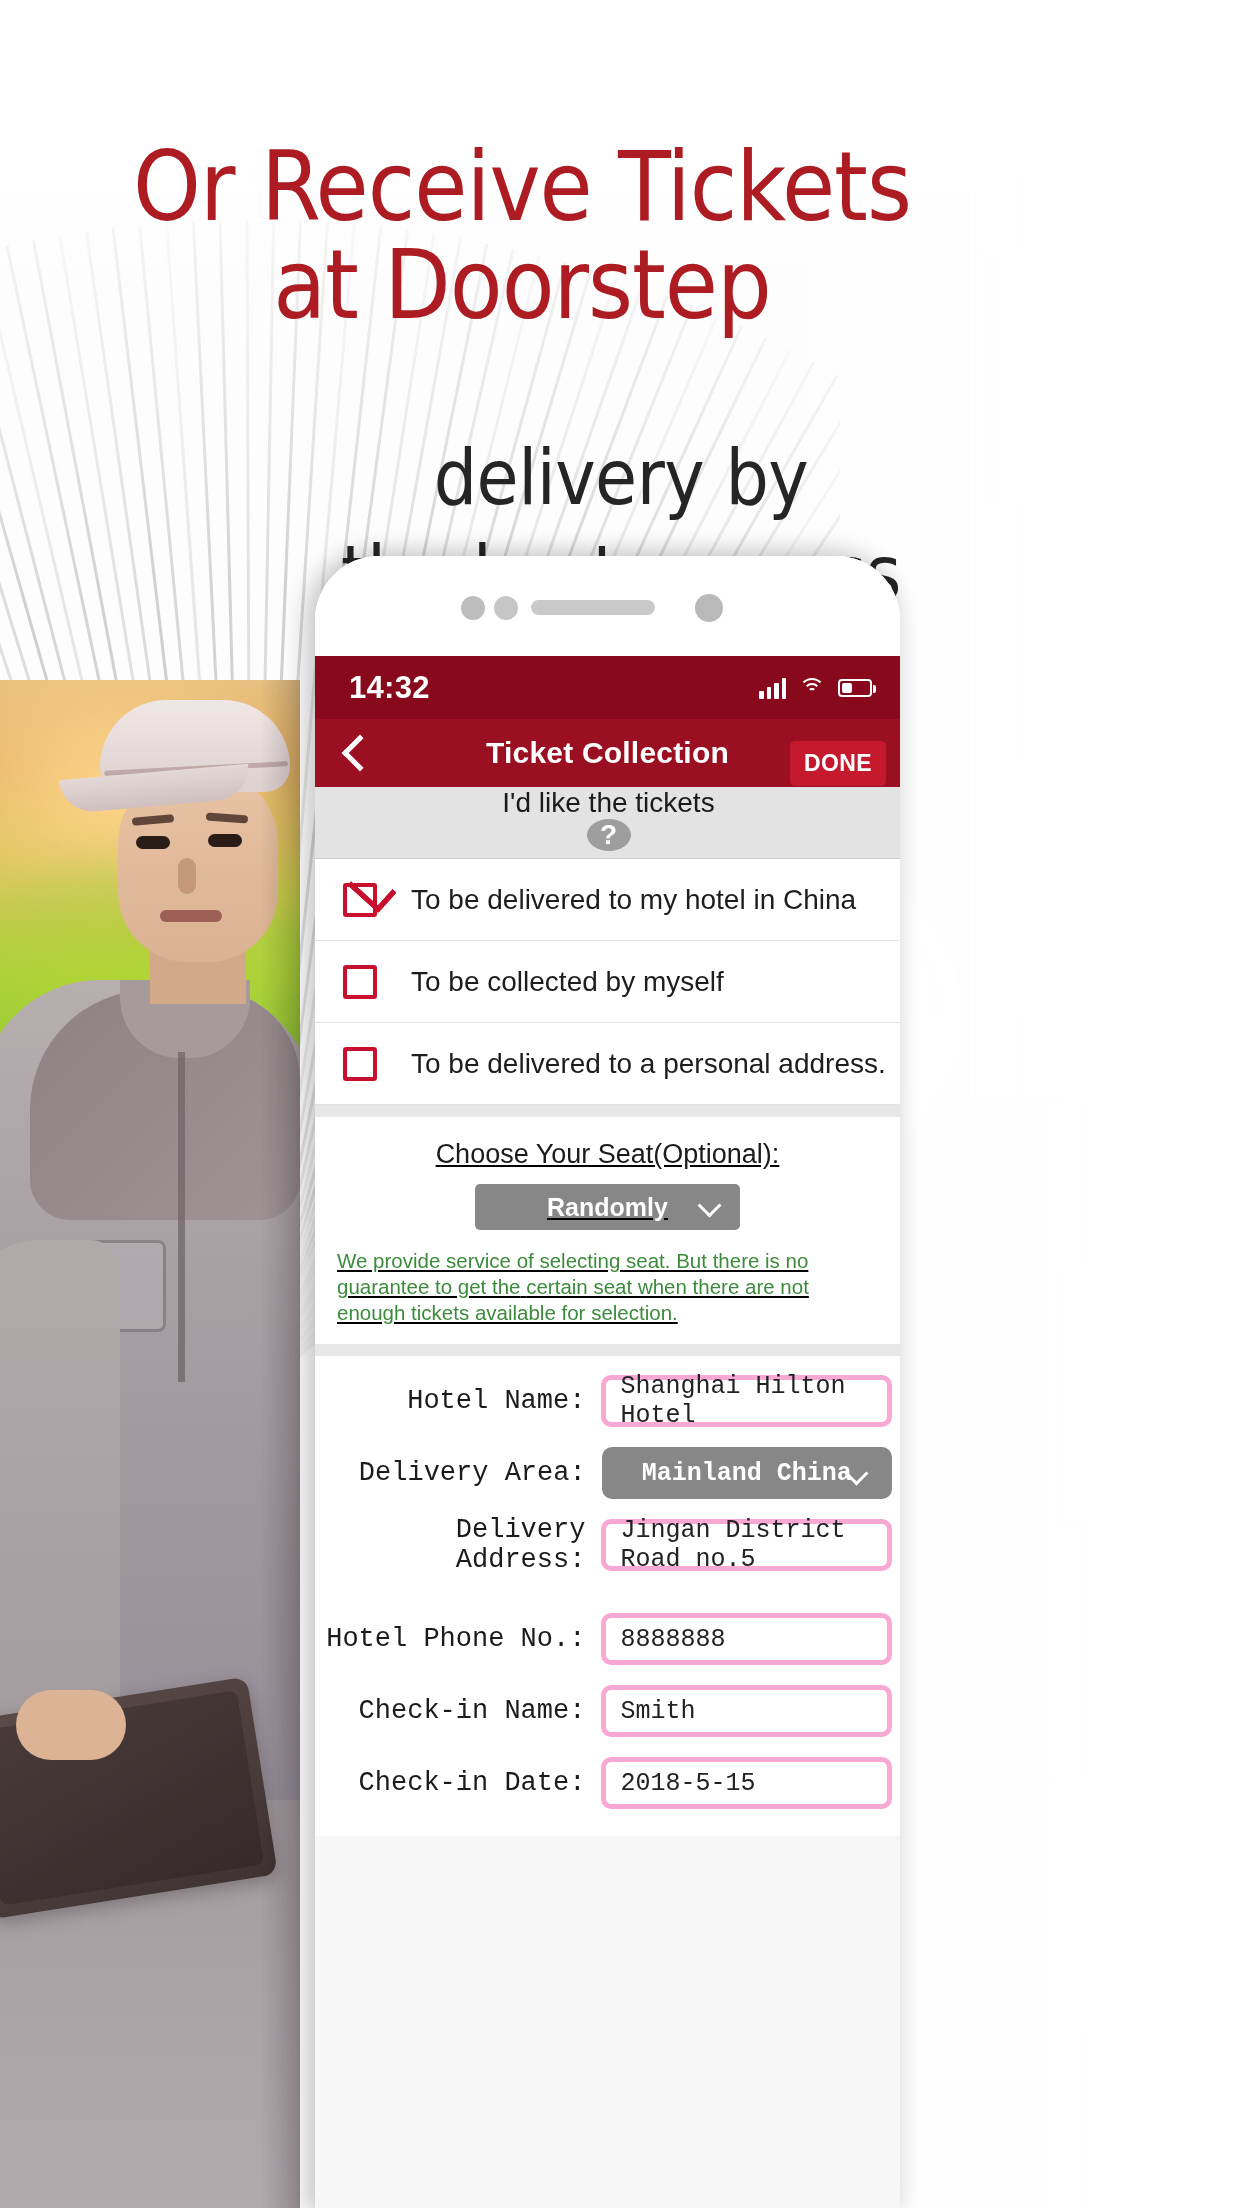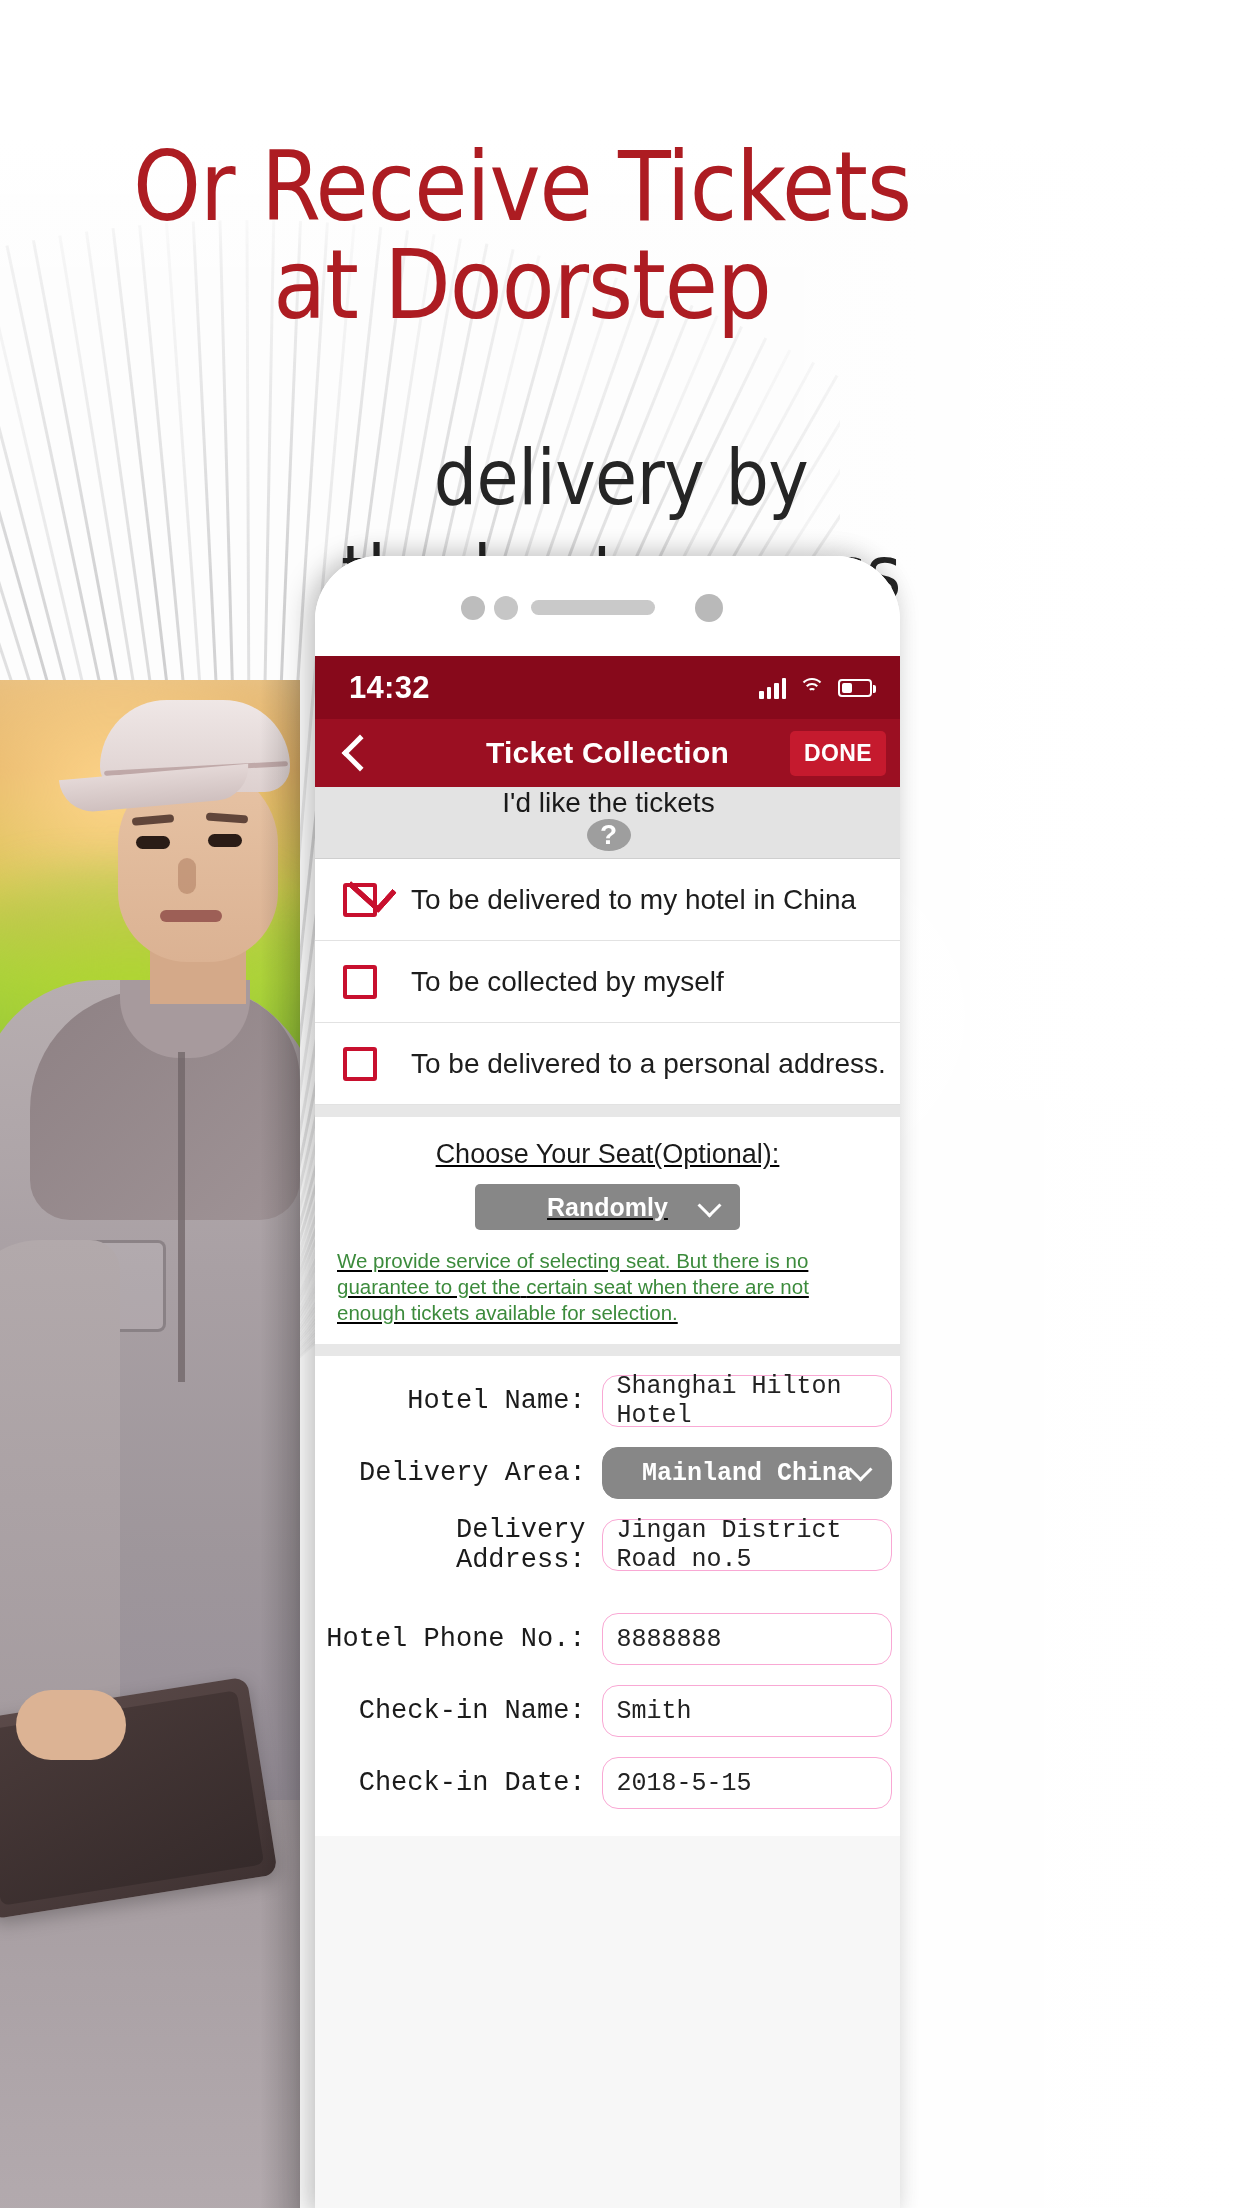--- a/index.html
+++ b/index.html
@@ -240,21 +240,21 @@
     display:flex; align-items:center; position:relative;
     padding:0 0 0 26px;
   }
   .back-chevron { width:26px; height:26px; border-left:5px solid #fff; border-bottom:5px solid #fff; transform:rotate(45deg); margin-left:6px; }
   .nav-title {
     position:absolute; left:0; right:0; text-align:center;
     color:#fff; font-size:30px; font-weight:bold; letter-spacing:.2px;
     pointer-events:none;
   }
   .done-btn {
-    position:absolute; right:14px; top:12px;
+    position:absolute; right:14px; top:22px;
     background:#C51A2E; color:#fff;
     font-size:23px; font-weight:bold;
     padding:9px 14px; border-radius:5px;
     letter-spacing:.4px;
   }
 
   
   .sec-head {
     height:72px; background:#e3e3e3;
     display:flex; align-items:center; justify-content:space-between;
@@ -315,21 +315,21 @@
 
   
   .form-block { background:#fff; padding:16px 0 10px 0; }
   .frow { display:flex; align-items:center; margin:0 8px 14px 0; height:58px;font-family:Liberation Mono, monospace; }
   .frow .flabel {
     width:296px; text-align:right; padding-right:16px;
     font-size:27px; color:#1b1b1b;
   }
   .finput {
     height:52px; width:265px;
-    border:1px solid #f9a8d4; border-radius:16px;
+    border:5px solid #f9a8d4; border-radius:10px;
     display:flex; align-items:center; padding-left:14px;
     font-size:25px; color:#222; background:#fff;
   }
   .finput.wide { width:300px; }
   .finput.sel {
     background:#878787; border-color:#878787; color:#fff;
     font-weight:bold; justify-content:center; padding-left:0; position:relative;
   }
   .spacer-sm { height:22px; }
 </style>

